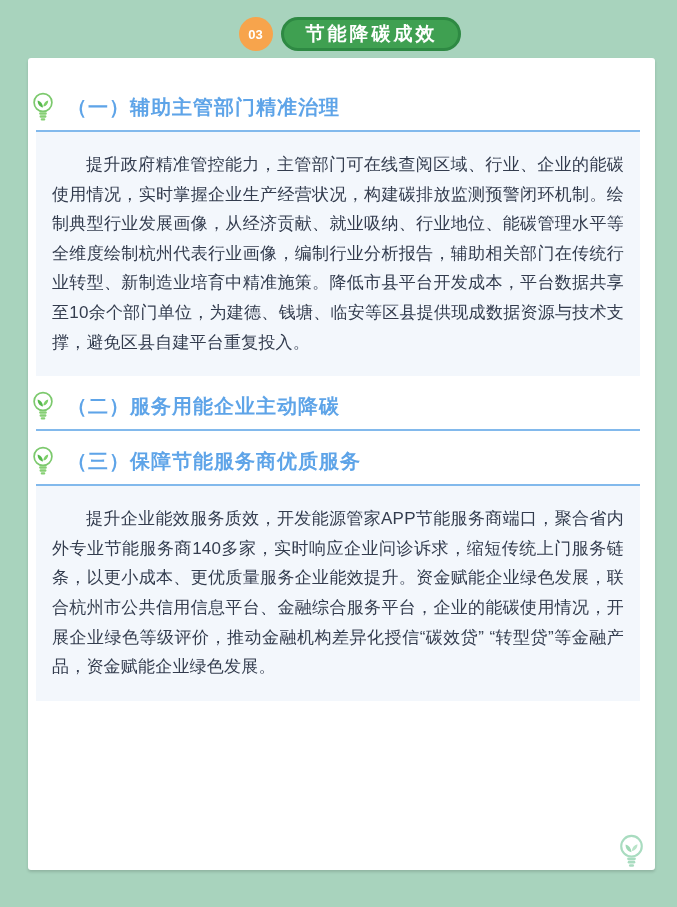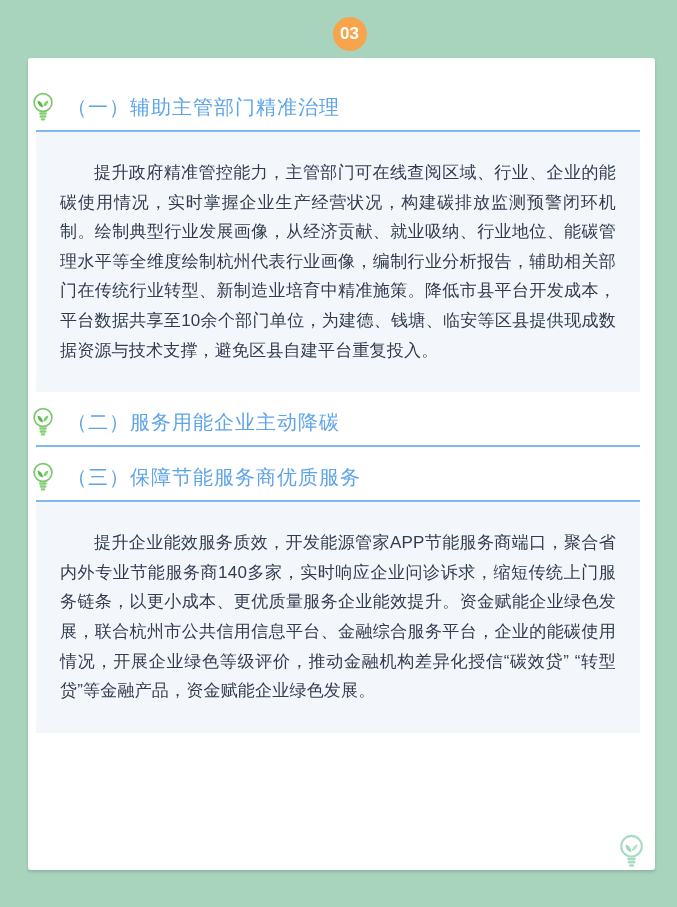--- a/index.html
+++ b/index.html
@@ -17,21 +17,21 @@
   
   .badge-row {
     position:absolute; top:17px; left:0; width:100%;
     display:flex; justify-content:center; align-items:center;
     gap:8px;
     transform:translateX(11px);
   }
   .badge-num {
     width:34px; height:34px; border-radius:50%;
     background:#f7a44c; color:#ffffff;
-    font-weight:bold; font-size:17px;
+    font-weight:bold; font-size:13px;
     display:flex; align-items:center; justify-content:center;
     flex:0 0 auto;
   }
   .badge-pill {
     background:#3fa051;
     border:3px solid #2e8943;
     border-radius:18px;
     color:#ffffff; font-weight:bold;
     font-size:19px; letter-spacing:3px;
     padding:2px 20px 3px 22px;
@@ -53,54 +53,55 @@
     display:flex; align-items:center; gap:13px;
     margin-left:-4px;
     height:34px;
   }
   .sec-head.first { padding-top:0; margin-top:32px; }
   .sec-head.later { margin-top:13px; }
   .bulb { flex:0 0 auto; display:block; }
   .sec-title {
     margin:0;
     color:#5ea4e8;
-    font-size:20px; font-weight:normal;
+    font-size:20px; font-weight:bold;
     letter-spacing:1px;
     line-height:34px;
     white-space:nowrap;
   }
   .sec-line {
     height:2px; background:#82b9ec;
     margin-top:6px;
   }
   .panel {
     background:#f3f7fc;
     padding:10px 8px 11px 8px;
   }
   .panel p {
-    margin:16px;
+    margin:8px;
     font-size:17px;
     line-height:29.6px;
     color:#333c4e;
     text-align:justify;
     text-indent:2em;
     letter-spacing:0.2px;
   }
   
   .footer-bulb {
     position:absolute; right:8px; bottom:2px;
   }
 </style>
 </head>
 <body>
 
 <div class="page">
 
   <div class="badge-row">
     <div class="badge-num">03</div>
+    <div class="badge-pill">节能降碳成效</div>
   </div>
 
   <div class="card">
 
     <div class="section">
       <div class="sec-head first">
         <svg class="bulb" width="22" height="30" viewBox="0 0 22 30">
           <circle cx="11" cy="10.5" r="8.9" fill="#ffffff" stroke="#7cc96d" stroke-width="1.7"></circle>
           <path d="M11 15.6 C10.8 12 9 9.4 5.7 8.5 C5.5 12 7.4 14.7 11 15.6 Z" fill="#55b84b"></path>
           <path d="M11.3 14.6 C11.5 11.5 13.1 9.2 16.2 8.4 C16.3 11.6 14.4 14 11.3 14.6 Z" fill="#7ccf68"></path>

